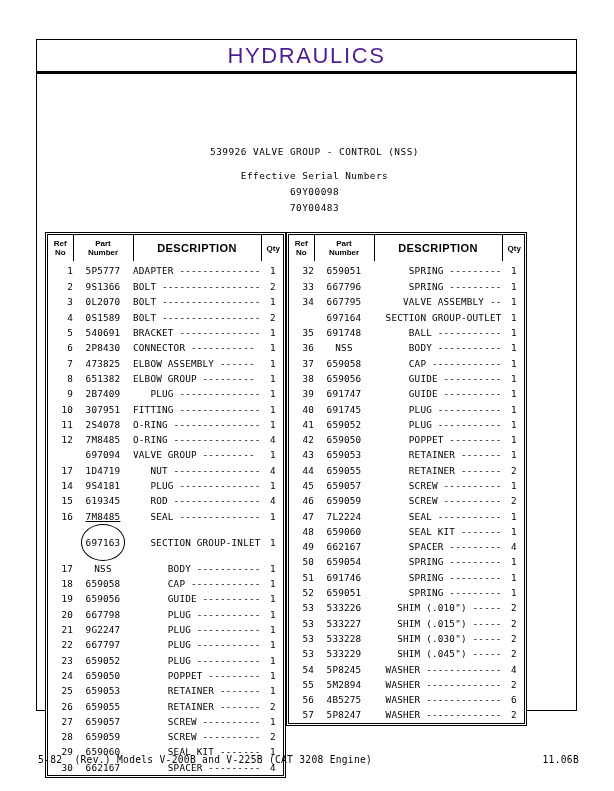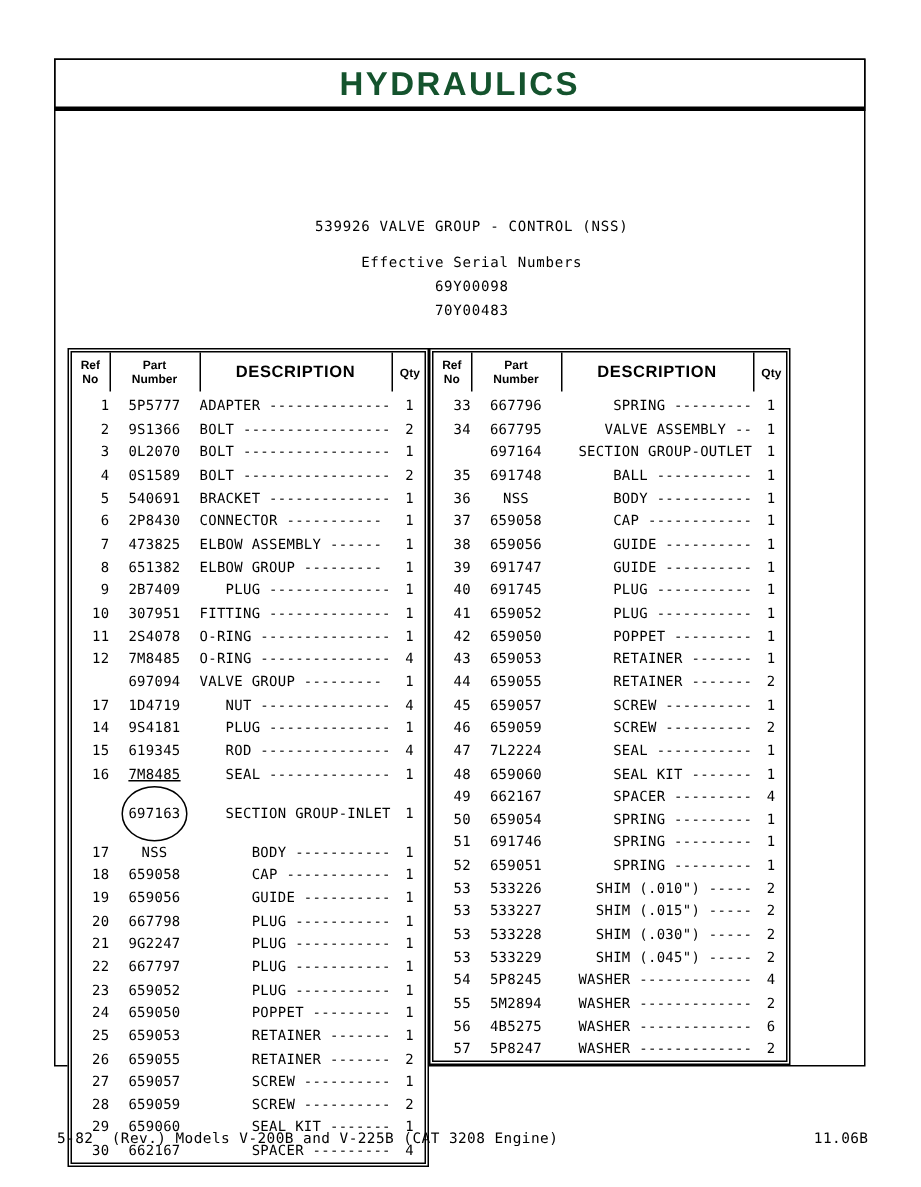--- a/index.html
+++ b/index.html
@@ -36,24 +36,24 @@
     height: 35px;
     border: 1px solid #000;
     border-bottom: 3px solid #000;
     box-sizing: border-box;
     display: flex;
     align-items: center;
     justify-content: center;
   }
   #banner-title {
     font-family: "Liberation Sans", sans-serif;
-    font-weight: bold;
+    font-weight: normal;
     font-size: 22px;
     letter-spacing: 1.6px;
-    color: #14532d;
+    color: #4c1d95;
   }
 
   
   #caption-block {
     position: absolute;
     left: 44px;
     top: 144px;
     width: 541px;
     text-align: center;
     font-family: "DejaVu Sans Mono", monospace;
@@ -420,20 +420,26 @@
           </th>
           <th class="hdr-part">
             <span>Part</span><br><span>Number</span>
           </th>
           <th class="hdr-desc">DESCRIPTION</th>
           <th class="hdr-qty">Qty</th>
         </tr>
       </thead>
       <tbody id="right-body">
           <tr>
+            <td class="ref">32</td>
+            <td class="part">659051</td>
+            <td class="desc">      SPRING ---------</td>
+            <td class="qty">1</td>
+          </tr>
+          <tr>
             <td class="ref">33</td>
             <td class="part">667796</td>
             <td class="desc">      SPRING ---------</td>
             <td class="qty">1</td>
           </tr>
           <tr>
             <td class="ref">34</td>
             <td class="part">667795</td>
             <td class="desc">     VALVE ASSEMBLY --</td>
             <td class="qty">1</td>

